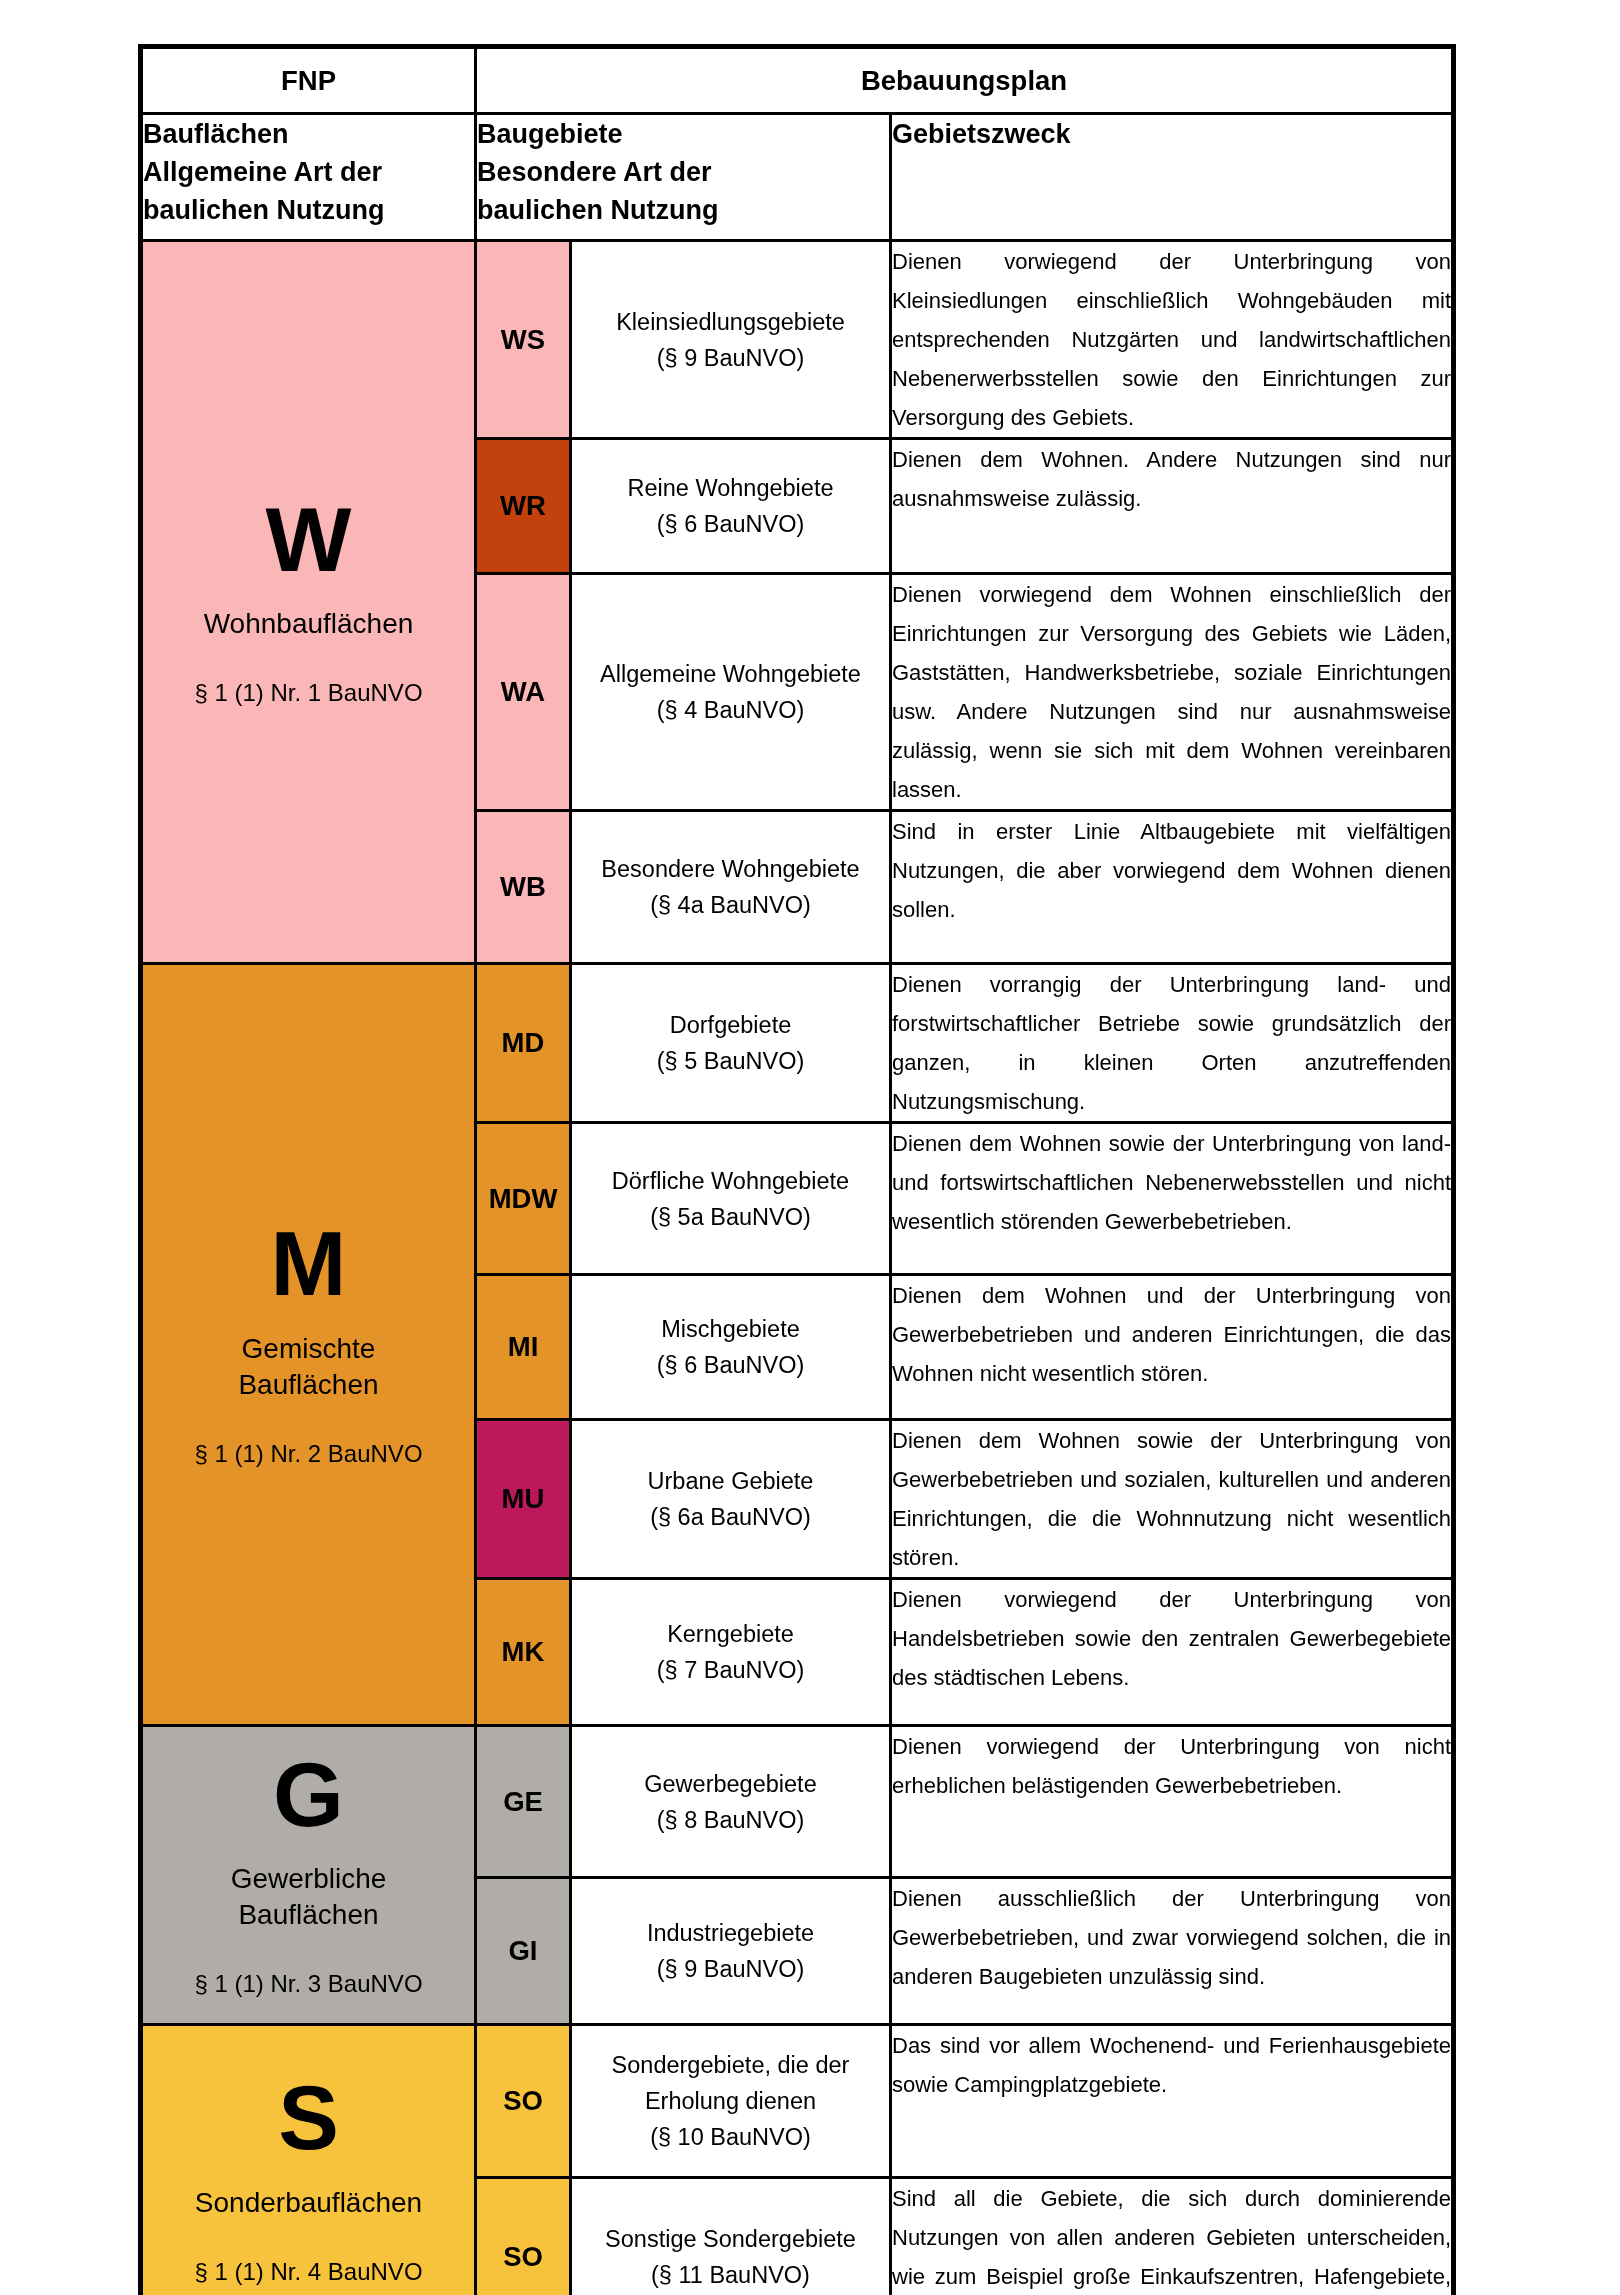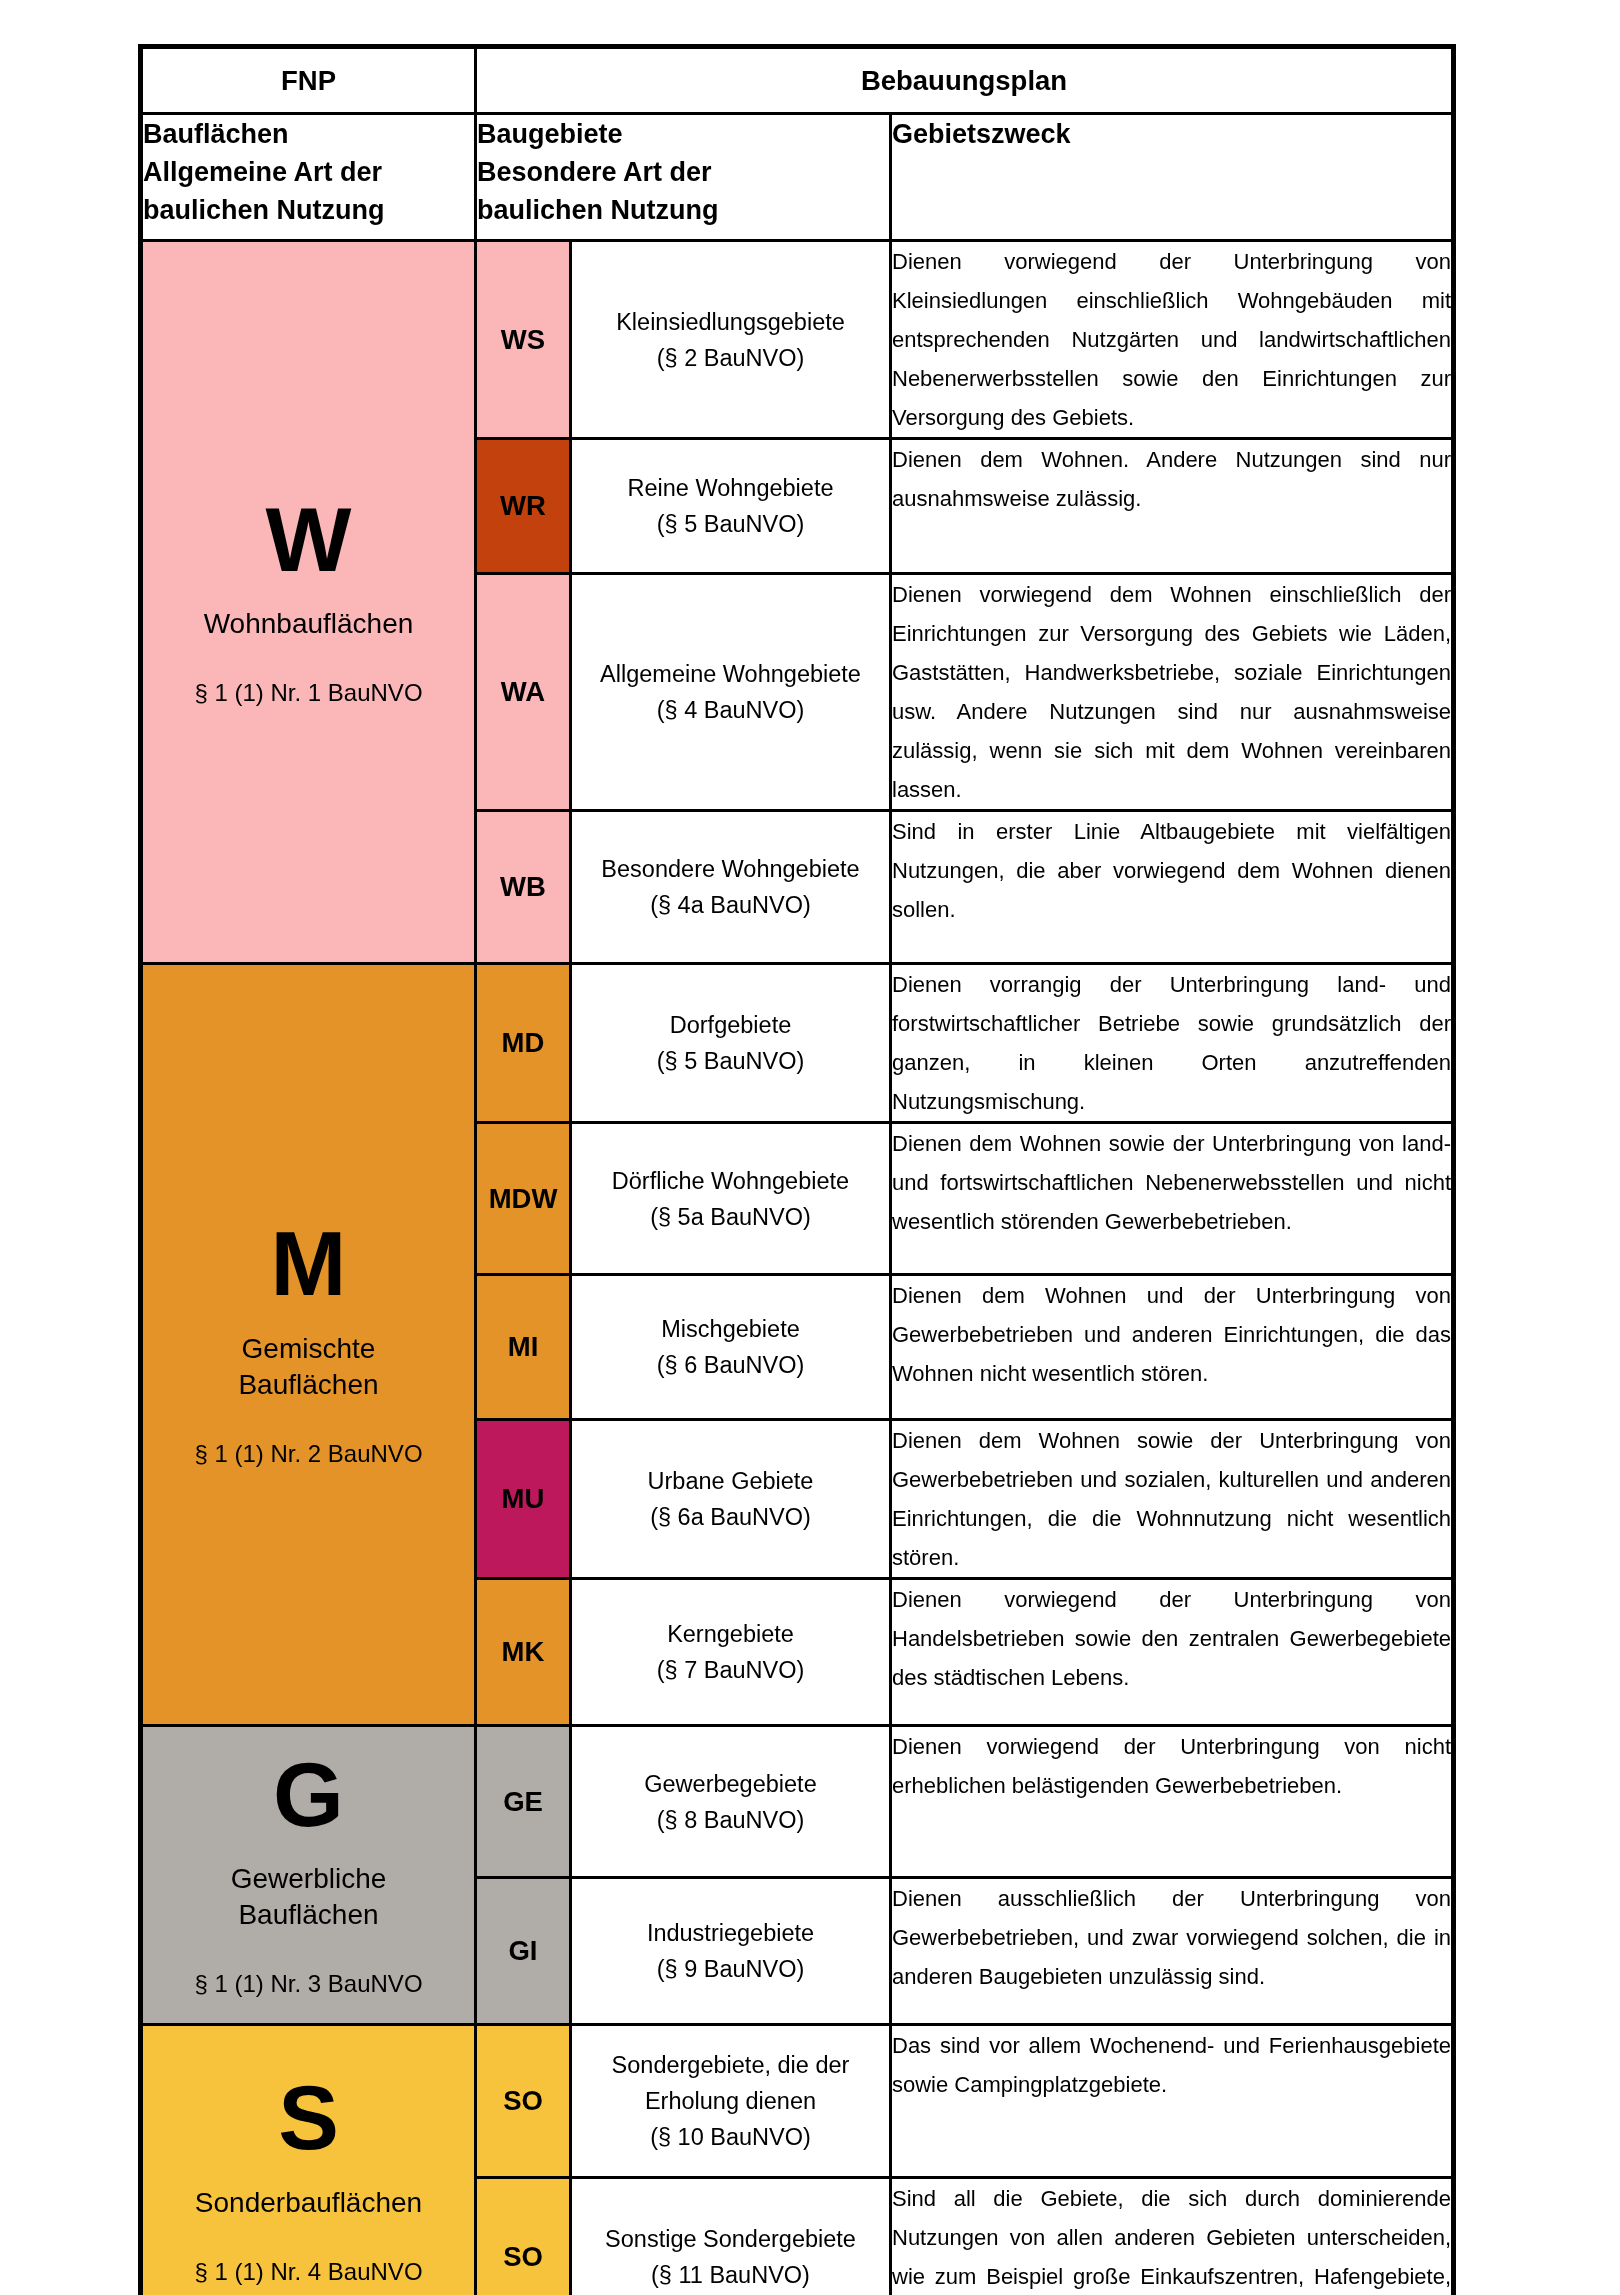--- a/index.html
+++ b/index.html
@@ -117,27 +117,27 @@
     </tr>
 
     <tr style="height:146px">
       <td class="section-cell" rowspan="4" style="background-color: rgb(251, 182, 184);">
         <div class="big-letter">W</div>
         <div class="section-name">Wohnbauflächen</div>
         <div class="section-law">§ 1 (1) Nr. 1 BauNVO</div>
       </td>
       <td class="code-cell" style="background-color: rgb(251, 182, 184);">WS</td>
       <td class="name-cell">Kleinsiedlungsgebiete
-(§ 2 BauNVO)</td>
+(§ 9 BauNVO)</td>
       <td class="purpose-cell">Dienen vorwiegend der Unterbringung von Kleinsiedlungen einschließlich Wohngebäuden mit entsprechenden Nutzgärten und landwirtschaftlichen Nebenerwerbsstellen sowie den Einrichtungen zur Versorgung des Gebiets.</td>
     </tr>
     <tr style="height:135px">
       <td class="code-cell" style="background-color: #c2410c;">WR</td>
       <td class="name-cell">Reine Wohngebiete
-(§ 5 BauNVO)</td>
+(§ 6 BauNVO)</td>
       <td class="purpose-cell">Dienen dem Wohnen. Andere Nutzungen sind nur ausnahmsweise zulässig.</td>
     </tr>
     <tr style="height:187px">
       <td class="code-cell" style="background-color: rgb(251, 182, 184);">WA</td>
       <td class="name-cell">Allgemeine Wohngebiete
 (§ 4 BauNVO)</td>
       <td class="purpose-cell">Dienen vorwiegend dem Wohnen einschließlich der Einrichtungen zur Versorgung des Gebiets wie Läden, Gaststätten, Handwerksbetriebe, soziale Einrichtungen usw. Andere Nutzungen sind nur ausnahmsweise zulässig, wenn sie sich mit dem Wohnen vereinbaren lassen.</td>
     </tr>
     <tr style="height:153px">
       <td class="code-cell" style="background-color: rgb(251, 182, 184);">WB</td>

